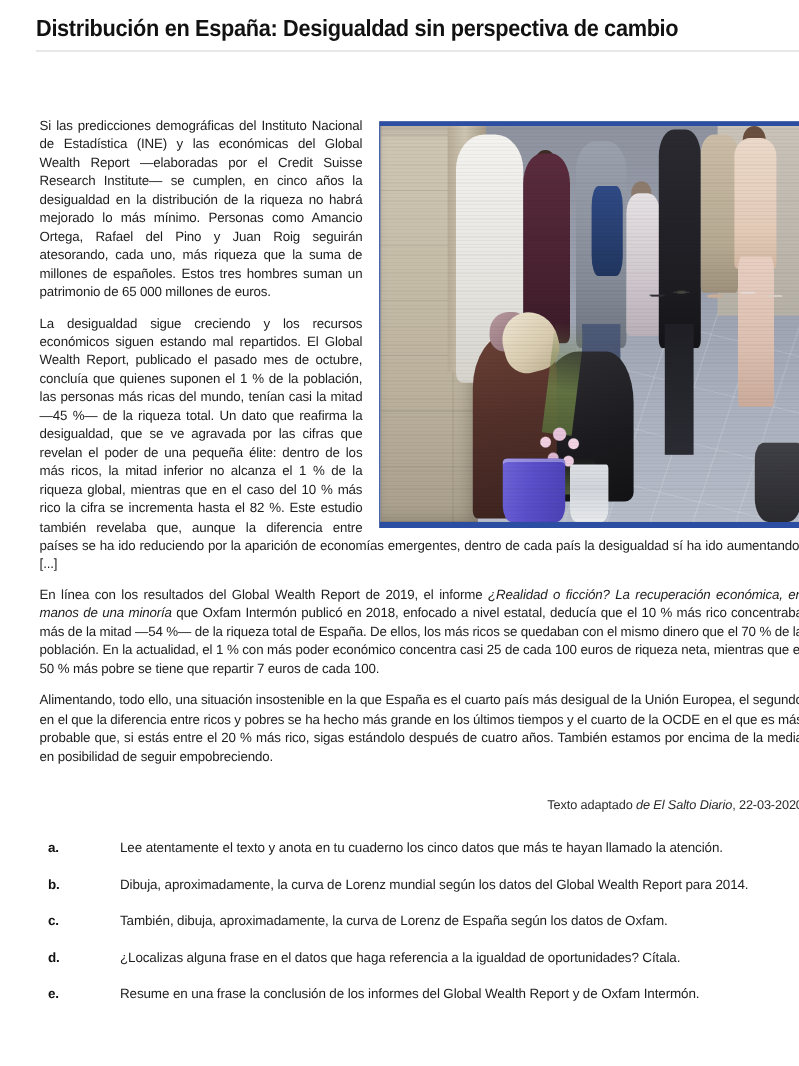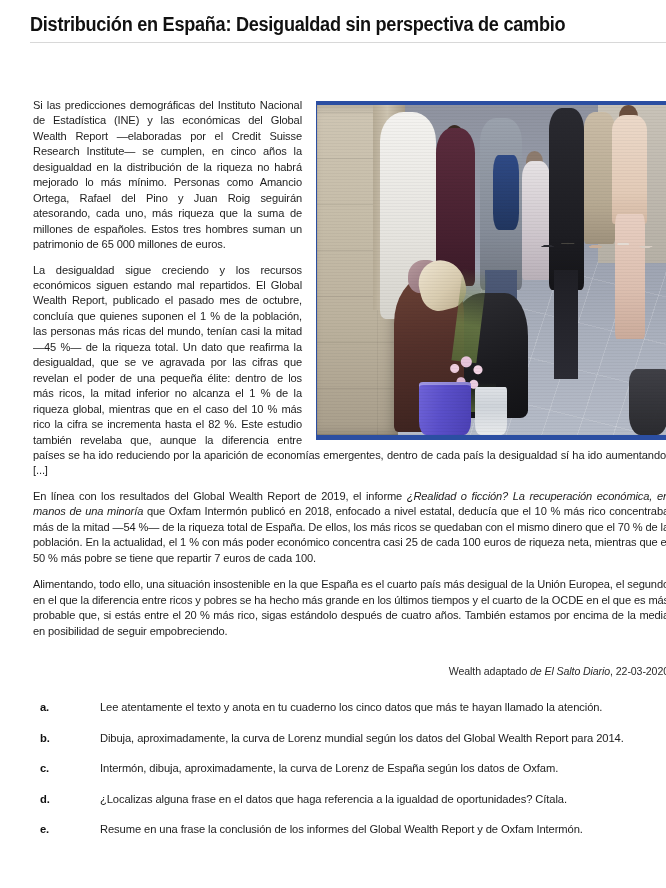--- a/index.html
+++ b/index.html
@@ -415,34 +415,34 @@
       </div>
     </div>
 
     <p class="tight">Si las predicciones demográficas del Instituto Nacional de Estadística (INE) y las económicas del Global Wealth Report —elaboradas por el Credit Suisse Research Institute— se cumplen, en cinco años la desigualdad en la distribución de la riqueza no habrá mejorado lo más mínimo. Personas como Amancio Ortega, Rafael del Pino y Juan Roig seguirán atesorando, cada uno, más riqueza que la suma de millones de españoles. Estos tres hombres suman un patrimonio de 65 000 millones de euros.</p>
     <p class="tight">La desigualdad sigue creciendo y los recursos económicos siguen estando mal repartidos. El Global Wealth Report, publicado el pasado mes de octubre, concluía que quienes suponen el 1 % de la población, las personas más ricas del mundo, tenían casi la mitad —45 %— de la riqueza total. Un dato que reafirma la desigualdad, que se ve agravada por las cifras que revelan el poder de una pequeña élite: dentro de los más ricos, la mitad inferior no alcanza el 1 % de la riqueza global, mientras que en el caso del 10 % más rico la cifra se incrementa hasta el 82 %. Este estudio también revelaba que, aunque la diferencia entre países se ha ido reduciendo por la aparición de economías emergentes, dentro de cada país la desigualdad sí ha ido aumentando. [...]</p>
     <p><span>En línea con los resultados del Global Wealth Report de 2019, el informe </span><i>¿Realidad o ficción? La recuperación económica, en manos de una minoría</i><span> que Oxfam Intermón publicó en 2018, enfocado a nivel estatal, deducía que el 10 % más rico concentraba más de la mitad —54 %— de la riqueza total de España. De ellos, los más ricos se quedaban con el mismo dinero que el 70 % de la población. En la actualidad, el 1 % con más poder económico concentra casi 25 de cada 100 euros de riqueza neta, mientras que el 50 % más pobre se tiene que repartir 7 euros de cada 100.</span></p>
     <p>Alimentando, todo ello, una situación insostenible en la que España es el cuarto país más desigual de la Unión Europea, el segundo en el que la diferencia entre ricos y pobres se ha hecho más grande en los últimos tiempos y el cuarto de la OCDE en el que es más probable que, si estás entre el 20 % más rico, sigas estándolo después de cuatro años. También estamos por encima de la media en posibilidad de seguir empobreciendo.</p>
 
   </div>
 
-  <div class="attrib"><span>Wealth adaptado </span><i>de El Salto Diario</i><span>, 22-03-2020</span></div>
+  <div class="attrib"><span>Texto adaptado </span><i>de El Salto Diario</i><span>, 22-03-2020</span></div>
 
   <div class="questions">
     <div class="q-row">
       <span class="q-letter">a.</span>
       <span class="q-text">Lee atentamente el texto y anota en tu cuaderno los cinco datos que más te hayan llamado la atención.</span>
     </div>
     <div class="q-row">
       <span class="q-letter">b.</span>
       <span class="q-text">Dibuja, aproximadamente, la curva de Lorenz mundial según los datos del Global Wealth Report para 2014.</span>
     </div>
     <div class="q-row">
       <span class="q-letter">c.</span>
-      <span class="q-text">Intermón, dibuja, aproximadamente, la curva de Lorenz de España según los datos de Oxfam.</span>
+      <span class="q-text">También, dibuja, aproximadamente, la curva de Lorenz de España según los datos de Oxfam.</span>
     </div>
     <div class="q-row">
       <span class="q-letter">d.</span>
       <span class="q-text">¿Localizas alguna frase en el datos que haga referencia a la igualdad de oportunidades? Cítala.</span>
     </div>
     <div class="q-row">
       <span class="q-letter">e.</span>
       <span class="q-text">Resume en una frase la conclusión de los informes del Global Wealth Report y de Oxfam Intermón.</span>
     </div>
   </div>

